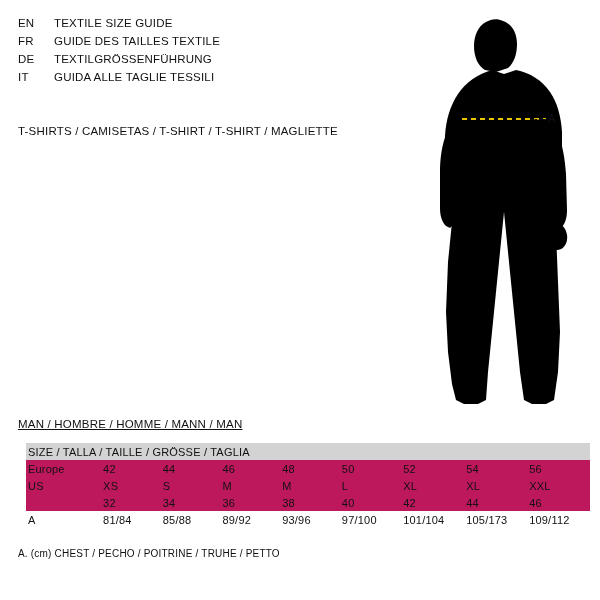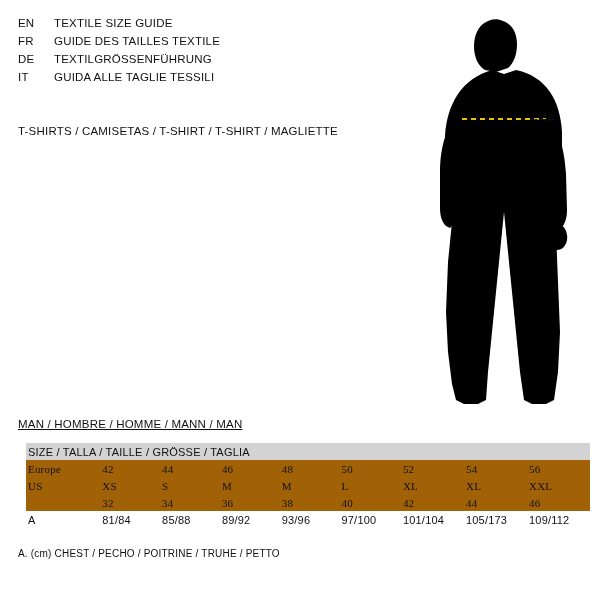--- a/index.html
+++ b/index.html
@@ -114,22 +114,21 @@
     vertical-align: middle;
     font-weight: normal;
     text-align: left;
     letter-spacing: 0.2px;
     color: #111;
   }
   .table .hdr-row td {
     background: #d3d3d3;
   }
   .table .shade td {
-    background: #a16207;
-    font-family: Liberation Serif, serif;
+    background: #be185d;
   }
   .table .plain td {
     background: #ffffff;
   }
   .col-label {
     width: 86px;
     padding-left: 2px !important;
   }
   .cell {
     width: 68px;

